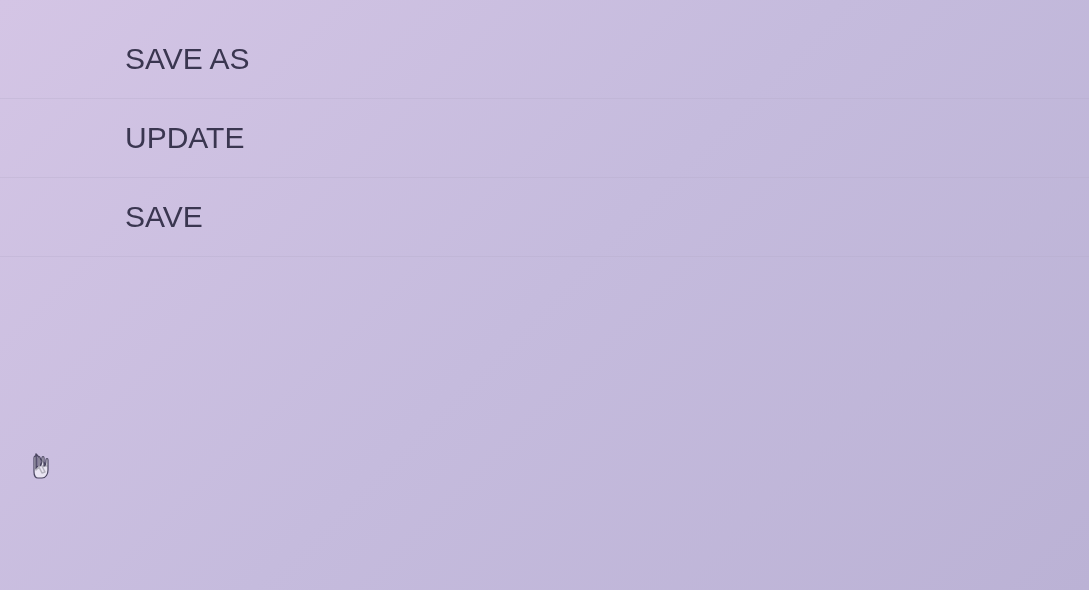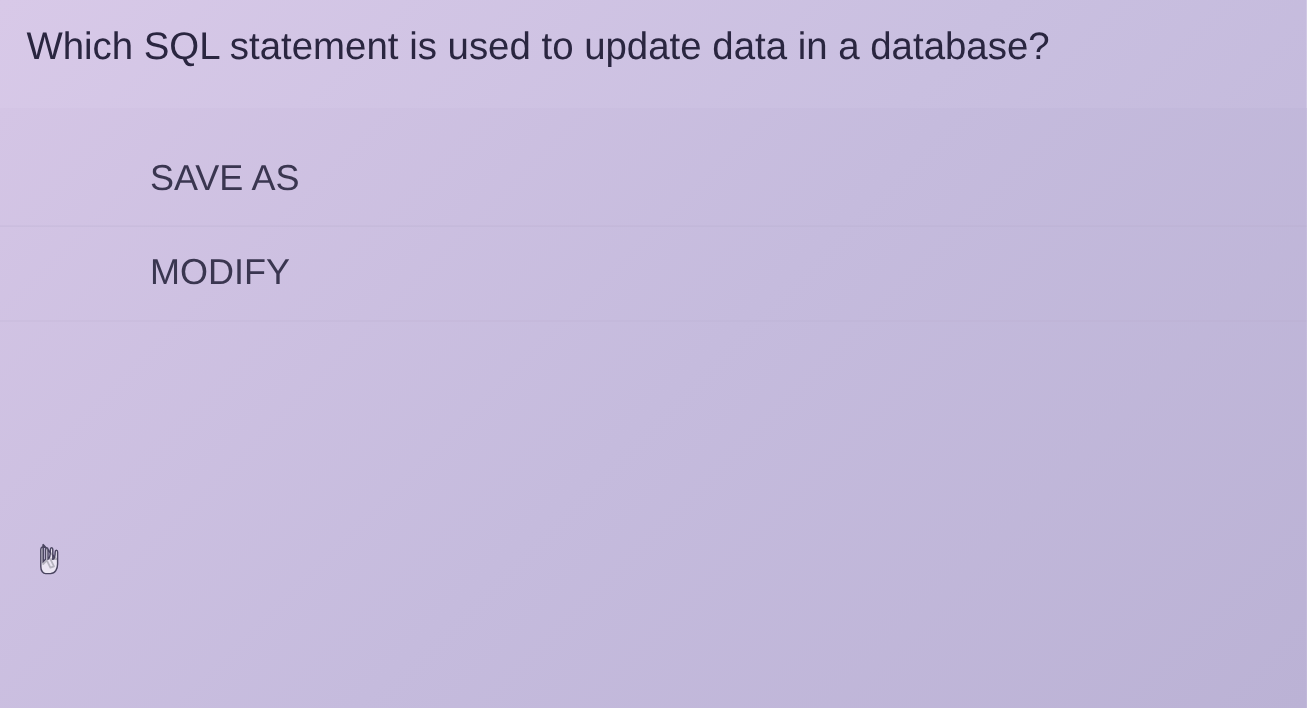--- a/index.html
+++ b/index.html
@@ -61,28 +61,30 @@
     
     .cursor-icon svg {
       width: 100%;
       height: 100%;
     }
   </style>
 </head>
 <body>
 
 <div class="question-container">
-  <div class="question-text">Which SQL statement is used to update data in a database?</div>
 
   <div class="options-container">
     <div class="option">
       <span>SAVE AS</span>
     </div>
     <div class="option">
-      <span>MODIFY</span>
+      <span>UPDATE</span>
+    </div>
+    <div class="option">
+      <span>SAVE</span>
     </div>
   </div>
 </div>
 
 <div class="cursor-icon">
   <svg viewBox="0 0 28 32" xmlns="http://www.w3.org/2000/svg">
     <path d="M 8 4 L 8 20 L 11 17 L 14 23 L 17 22 L 14 16 L 19 16 Z" fill="none" stroke="#4a4560" stroke-width="1.5" stroke-linejoin="round"></path>
     <path d="M 6 8 C 6 6 8 5 8 7 L 8 18 C 8 18 10 16 10 16 L 10 8 C 10 6 12 6 12 8 L 12 16 C 12 16 14 16 14 8 C 14 6 16 6 16 8 L 16 16 C 16 16 18 16 18 10 C 18 8 20 8 20 10 L 20 20 C 20 24 18 28 14 28 L 10 28 C 8 28 6 26 6 22 Z" fill="rgba(255,255,255,0.6)" stroke="#4a4560" stroke-width="1.2"></path>
   </svg>
 </div>

